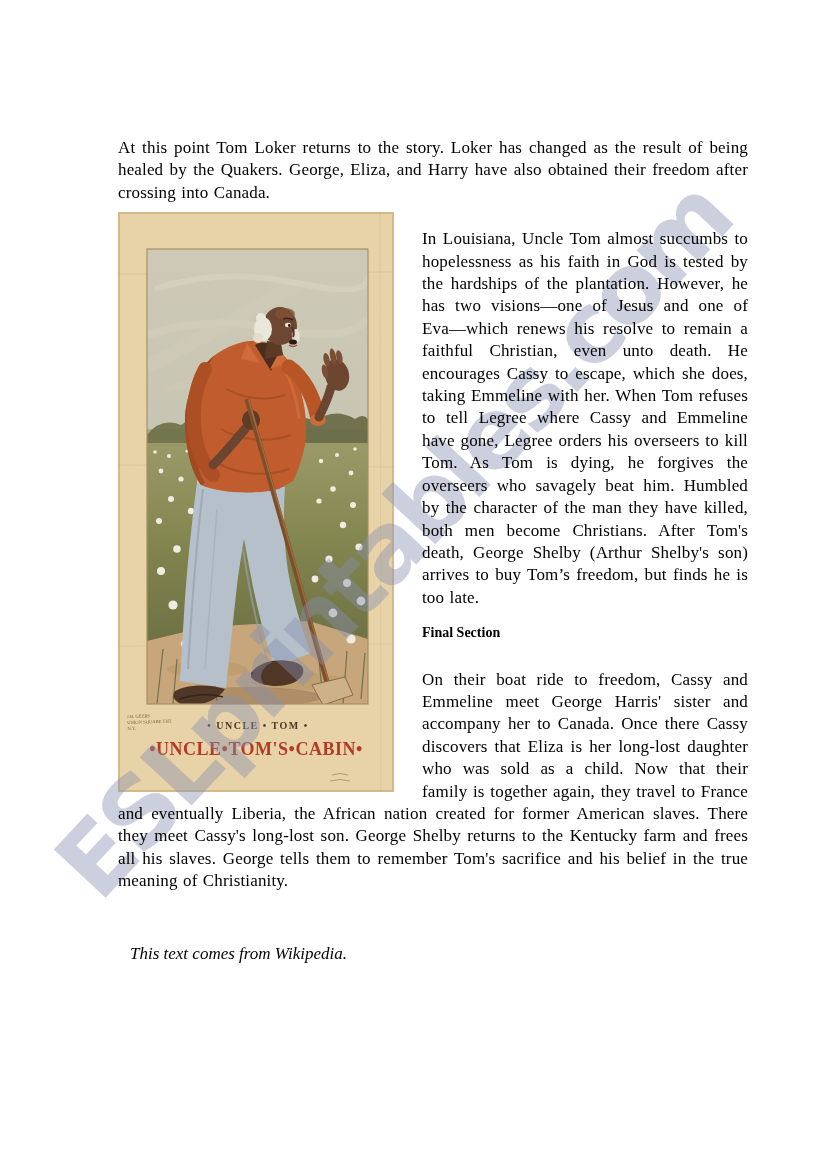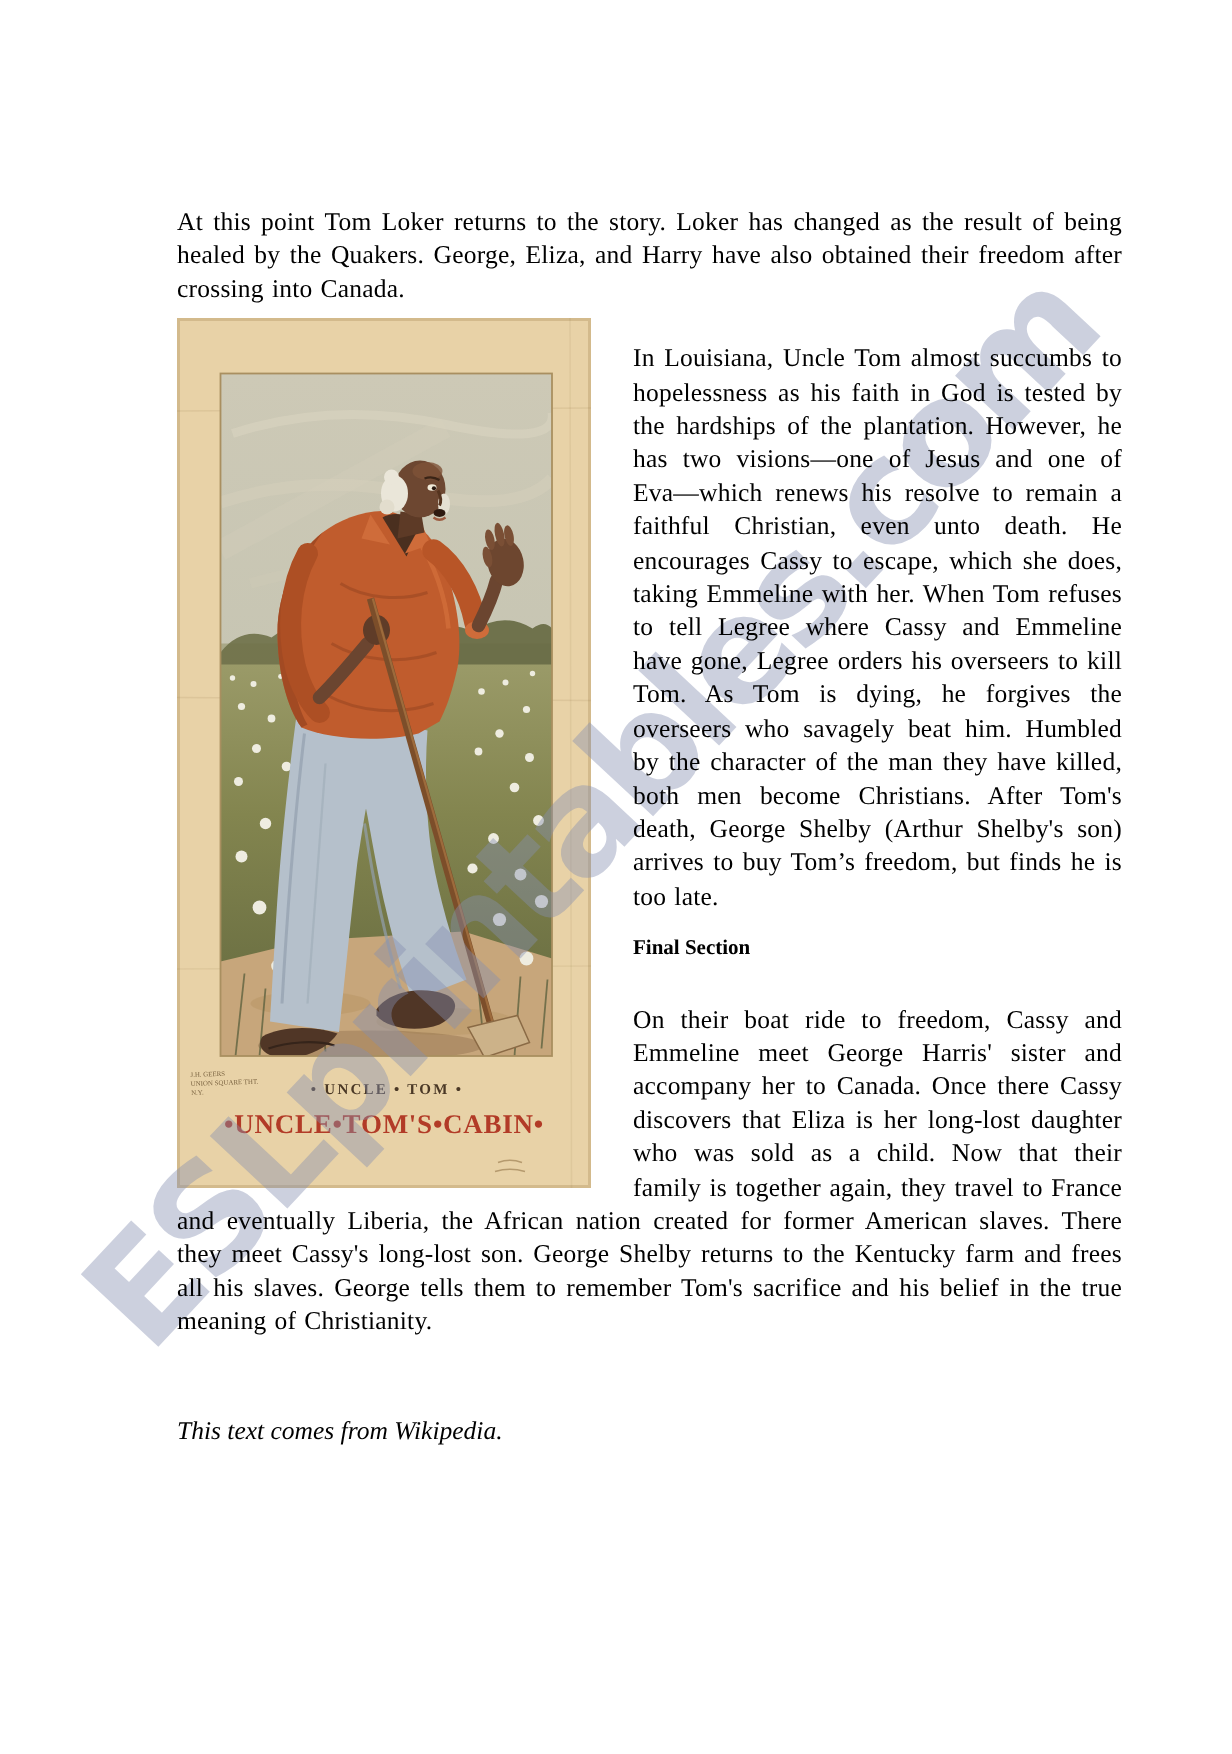--- a/index.html
+++ b/index.html
@@ -39,21 +39,21 @@
   .para.spaced { margin-top: 24px; }
   .section-heading {
     margin: 13px 0 0 0;
     font-size: 14px;
     line-height: 22.4px;
     font-weight: bold;
     position: relative;
     z-index: 4;
   }
   .source-note {
-    margin: 50px 0 0 0;
+    margin: 50px 0 0 12px;
     font-size: 17px;
     line-height: 22.4px;
     font-style: italic;
     position: relative;
     z-index: 4;
   }
   .poster-float {
     float: left;
     width: 276px;
     height: 580px;

